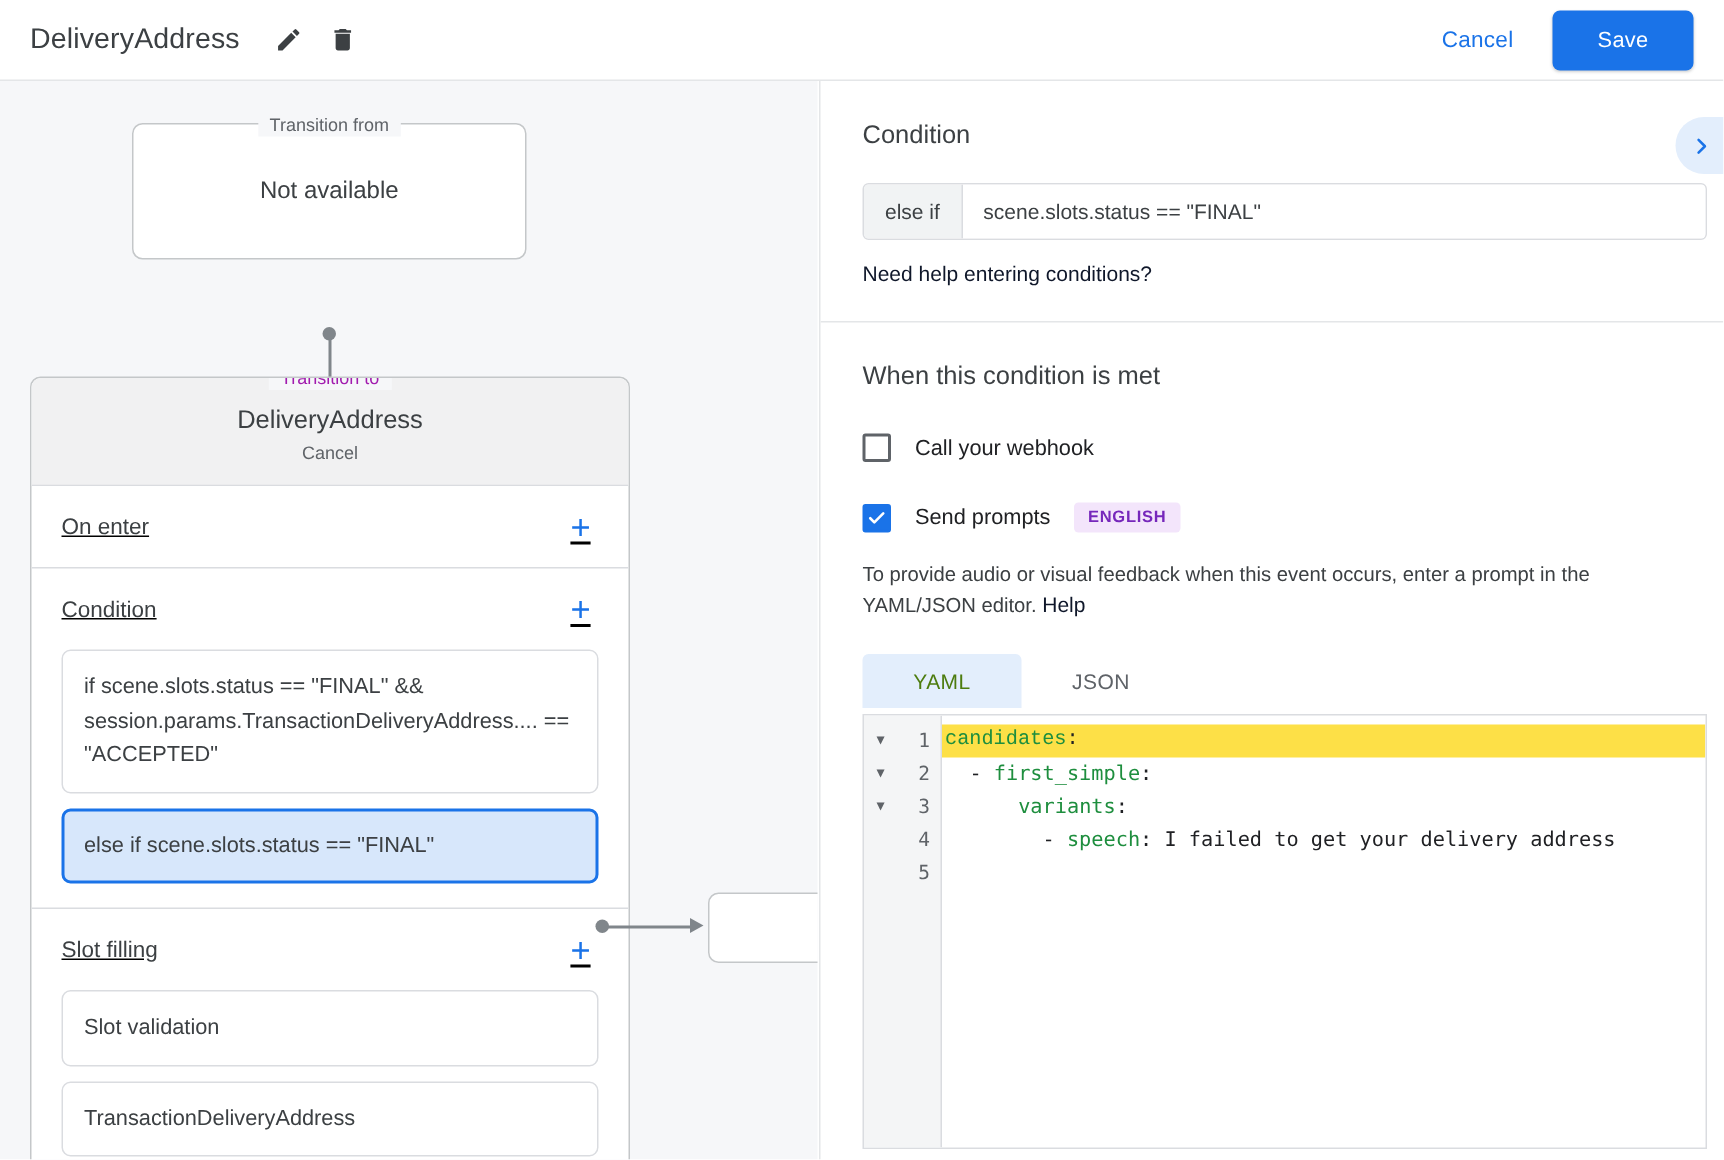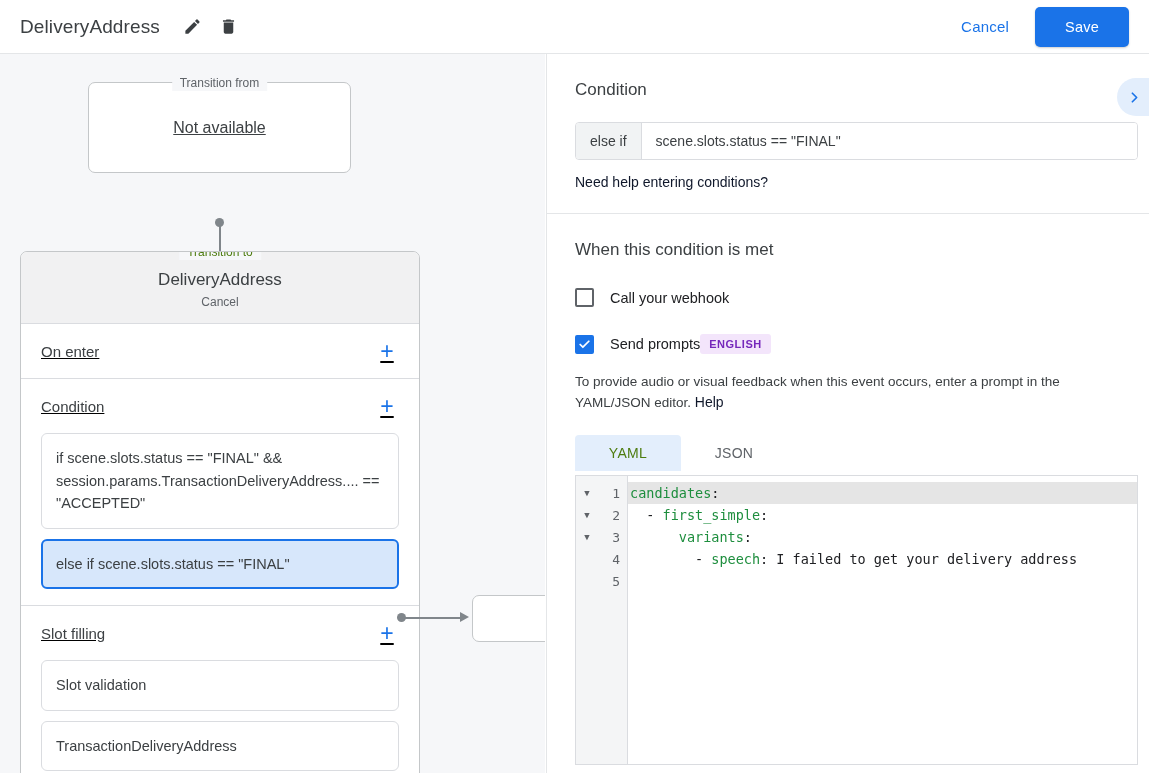--- a/index.html
+++ b/index.html
@@ -55,39 +55,39 @@
   }
   .fs > .legend {
     position: absolute; top: -8px; left: 50%; transform: translateX(-50%);
     background: #f6f7f9; padding: 0 8px;
     font-size: 12px; color: #5f6368; white-space: nowrap; line-height: 16px;
   }
   #box-from {
     left: 88px; top: 28px; width: 263px; height: 91px;
     display: flex; align-items: center; justify-content: center;
   }
-  #box-from .body { font-size: 16px; color: #3c4043; text-decoration: underline; }
+  #box-from .body { font-size: 16px; color: #3c4043; }
 
   
   .conn-dot {
     position: absolute; width: 9px; height: 9px; border-radius: 50%;
     background: #80868b;
   }
   .conn-line { position: absolute; background: #80868b; }
 
   
   #scene-card {
     position: absolute; left: 20px; top: 197px; width: 400px;
     border: 1px solid #c4c7c9; border-radius: 7px; background: #fff;
     overflow: hidden;
   }
   #scene-card .legend {
     position: absolute; top: -8px; left: 50%; transform: translateX(-50%);
     background: #f6f7f9; padding: 0 8px;
-    font-size: 12px; color: #4d7c0f; line-height: 16px;
+    font-size: 12px; color: #a21caf; line-height: 16px;
   }
   .scene-head {
     background: #f1f1f2; padding: 16px 0 14px; text-align: center;
     border-bottom: 1px solid #dadce0; border-radius: 6px 6px 0 0;
   }
   .scene-head .name { font-size: 17px; color: #3c4043; line-height: 24px; }
   .scene-head .sub { font-size: 12px; color: #5f6368; margin-top: 3px; }
 
   .section { border-bottom: 1px solid #dadce0; padding: 0 20px 0 20px; }
   .section:last-child { border-bottom: none; }
@@ -164,21 +164,21 @@
   .cbox {
     width: 19px; height: 19px; border: 2px solid #5f6368; border-radius: 2px;
     background: #fff; margin-right: 16px; flex: 0 0 auto; cursor: pointer;
   }
   .cbox.on {
     background: #1a73e8; border-color: #1a73e8;
     display: flex; align-items: center; justify-content: center;
   }
   .cblabel { font-size: 14.5px; color: #202124; font-weight: 500; }
   .badge {
-    background: #f3e5fb; color: #7627bb;
+    margin-left: 16px; background: #f3e5fb; color: #7627bb;
     font-size: 11px; font-weight: 700; letter-spacing: .5px;
     padding: 4px 9px; border-radius: 3px;
   }
   .desc { font-size: 13.5px; color: #3c4043; line-height: 20px; margin: 18px 0 0 0; max-width: 552px; }
 
   .tabs { display: flex; margin: 22px 0 0 0; }
   .tab {
     min-width: 106px; height: 36px; display: flex; align-items: center; justify-content: center;
     font-size: 14px; color: #5f6368; cursor: pointer; font-weight: 500; letter-spacing: .3px;
     background: transparent; border: none; border-radius: 4px 4px 0 0;
@@ -195,21 +195,21 @@
     padding-top: 6px; flex: 0 0 auto;
   }
   .gl { height: 22px; display: flex; align-items: center; font-size: 13px; color: #5f6368; }
   .gl .fold { width: 22px; text-align: center; font-size: 9px; color: #5f6368; }
   .gl .num { flex: 1; text-align: right; padding-right: 7px; }
   .code { flex: 1; padding-top: 6px; position: relative; overflow: hidden; }
   .cl {
     height: 22px; line-height: 22px; font-size: 13.5px; white-space: pre;
     padding-left: 2px; color: #202124;
   }
-  .cl.hl { background: #e5e5e5; }
+  .cl.hl { background: #fde047; font-family: Liberation Mono, monospace; }
   .k { color: #1e8e3e; }
   .p { color: #202124; }
 </style>
 </head>
 <body>
 
 <div id="app">
 
   <div class="topbar">
     <div class="title">DeliveryAddress</div>

